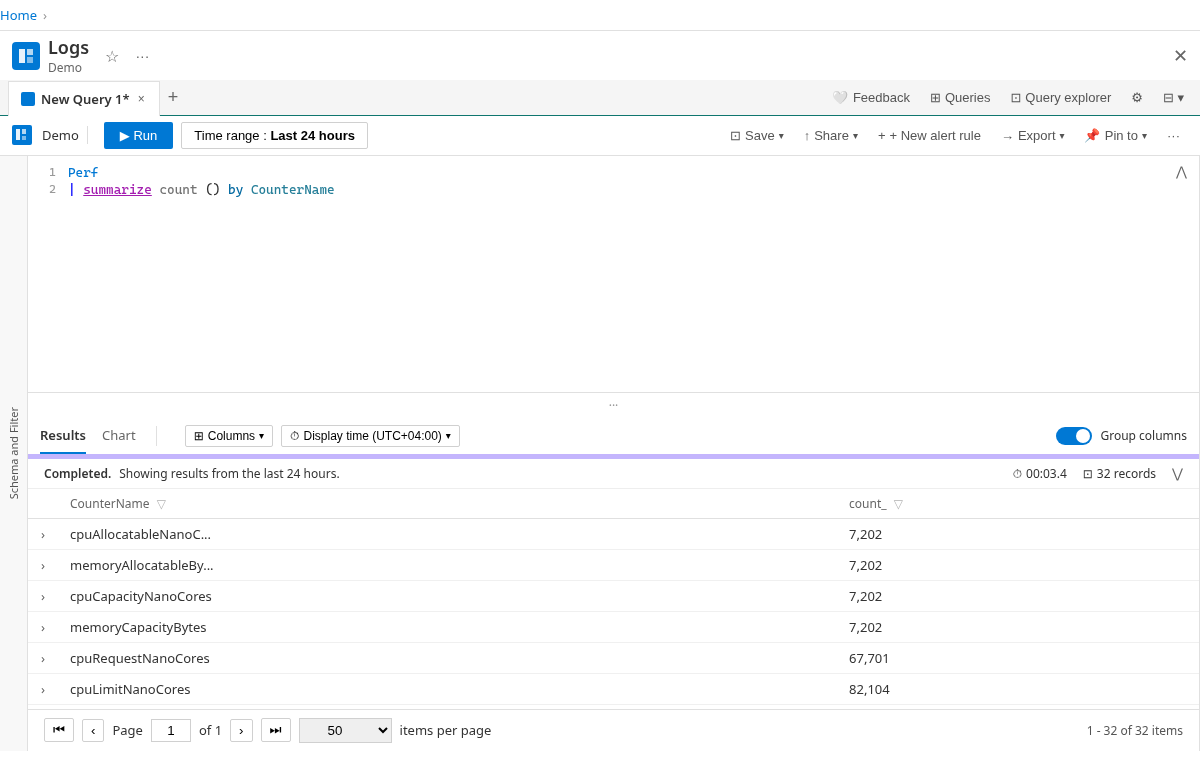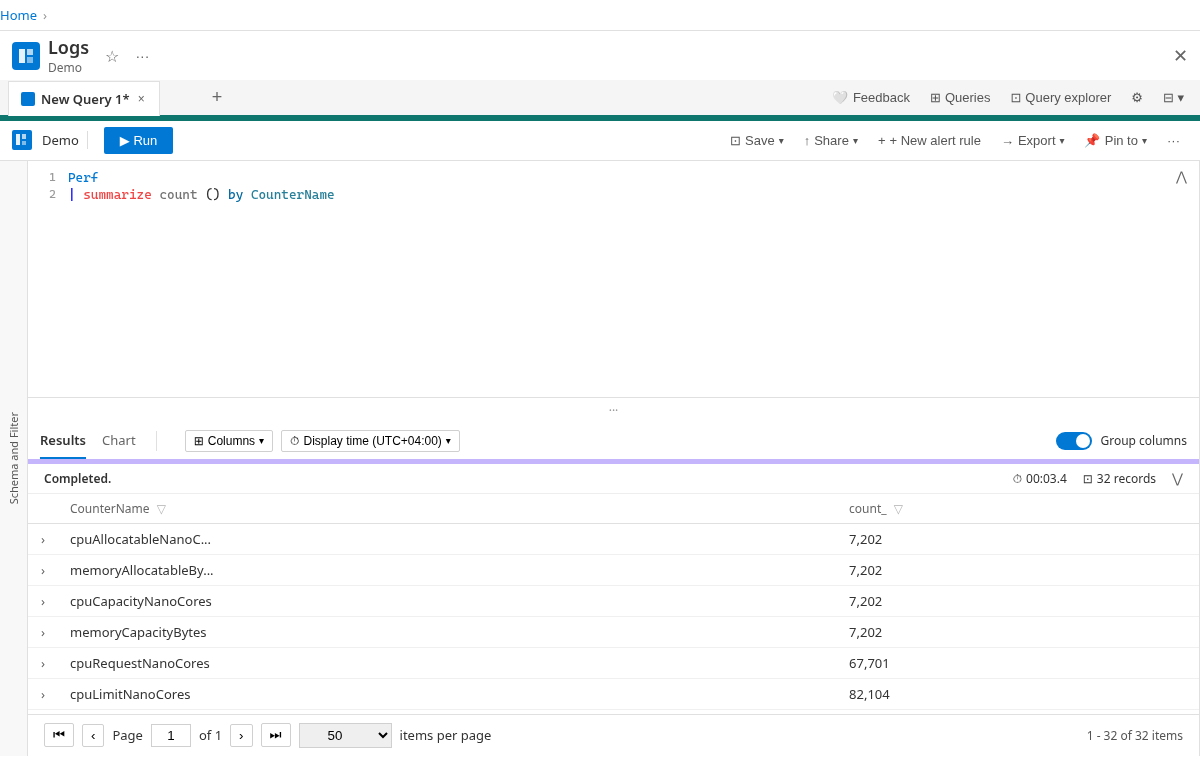--- a/index.html
+++ b/index.html
@@ -14,21 +14,21 @@
     .title-bar { display: flex; align-items: center; padding: 6px 12px 4px; background: #fff; gap: 8px; }
     .app-icon { width: 28px; height: 28px; background: #0078d4; border-radius: 4px; display: flex; align-items: center; justify-content: center; }
     .app-icon svg { fill: #fff; }
     .title-text h1 { font-size: 18px; font-weight: 600; line-height: 1.2; }
     .title-text .subtitle { font-size: 12px; color: #666; }
     .title-actions { display: flex; align-items: center; gap: 8px; margin-left: 4px; }
     .title-actions button { background: none; border: none; cursor: pointer; color: #666; font-size: 16px; padding: 2px 4px; }
     .close-btn { margin-left: auto; background: none; border: none; cursor: pointer; font-size: 18px; color: #666; }
 
     
-    .tab-bar { display: flex; align-items: center; background: #f5f5f5; border-bottom: 6px solid #0f766e; padding: 0 8px; gap: 44px; }
+    .tab-bar { display: flex; align-items: center; background: #f5f5f5; border-bottom: 1px solid #0f766e; padding: 0 8px; }
     .tab { display: flex; align-items: center; gap: 6px; padding: 8px 12px; background: #fff; border: 1px solid #e0e0e0; border-bottom: none; font-size: 13px; font-weight: 600; cursor: pointer; position: relative; top: 1px; }
     .tab .tab-icon { width: 16px; height: 16px; background: #0078d4; border-radius: 2px; }
     .tab .close-tab { background: none; border: none; cursor: pointer; color: #666; font-size: 12px; padding: 0 2px; }
     .add-tab { background: none; border: none; cursor: pointer; font-size: 18px; color: #666; padding: 4px 8px; }
     .tab-bar-right { margin-left: auto; display: flex; align-items: center; gap: 4px; }
     .tab-bar-right button { background: none; border: none; cursor: pointer; color: #555; padding: 4px 8px; font-size: 13px; display: flex; align-items: center; gap: 4px; }
 
     
     .query-toolbar { display: flex; align-items: center; padding: 6px 12px; border-bottom: 1px solid #e0e0e0; gap: 8px; background: #fff; }
     .scope-label { font-size: 13px; color: #333; margin-right: 8px; padding-right: 8px; border-right: 1px solid #ddd; }
@@ -143,20 +143,23 @@
 <div class="query-toolbar">
   <div class="app-icon" style="width:20px;height:20px;border-radius:2px;background:#0078d4;margin-right:2px;">
     <svg width="14" height="14" viewBox="0 0 14 14" fill="none" style="margin:3px;">
       <rect x="1" y="1" width="4" height="11" fill="white" opacity="0.9"></rect>
       <rect x="7" y="1" width="4" height="5" fill="white" opacity="0.7"></rect>
       <rect x="7" y="8" width="4" height="4" fill="white" opacity="0.5"></rect>
     </svg>
   </div>
   <span class="scope-label">Demo</span>
   <button class="run-btn">▶ Run</button>
+  <button class="time-range-btn">
+    <span>Time range : </span><strong>Last 24 hours</strong>
+  </button>
   <div class="toolbar-actions">
     <button>
       <span>⊡</span>
       <span>Save</span>
       <span class="chevron-down">▾</span>
     </button>
     <button>
       <span>↑</span>
       <span>Share</span>
       <span class="chevron-down">▾</span>
@@ -190,21 +193,21 @@
     <div class="editor" style="height:170px;min-height:120px;">
       <div class="editor-line">
         <span class="line-num">1</span>
         <span class="line-content kw-table">Perf</span>
       </div>
       <div class="editor-line">
         <span class="line-num">2</span>
         <span class="line-content">
           <span style="color:#0000ff;">|</span>
           <span> </span>
-          <span style="color:#ef4444;">summarize</span>
+          <span style="color:#a21caf;text-decoration:underline;">summarize</span>
           <span> </span>
           <span style="color:#737373;">count</span>
           <span style="color:#333;">()</span>
           <span> </span>
           <span style="color:#0369a1;margin-top:41px;">by</span>
           <span> </span>
           <span style="color:#267f99;">CounterName</span>
         </span>
       </div>
       <button class="collapse-btn" title="Collapse editor">⋀</button>
@@ -235,20 +238,21 @@
         </button>
       </div>
       <div class="group-columns">
         <div class="toggle-switch"></div>
         <span>Group columns</span>
       </div>
     </div>
 
     <div class="status-bar">
       <span class="completed">Completed.</span>
+      <span>Showing results from the last 24 hours.</span>
       <div class="status-bar-right">
         <div class="status-badge">
           <span>⏱</span>
           <span>00:03.4</span>
         </div>
         <div class="status-badge">
           <span>⊡</span>
           <span>32 records</span>
         </div>
         <button style="background:none;border:none;cursor:pointer;color:#666;">⋁</button>

